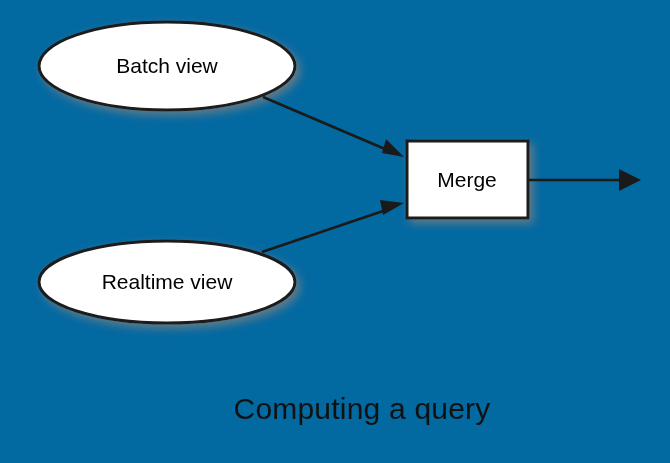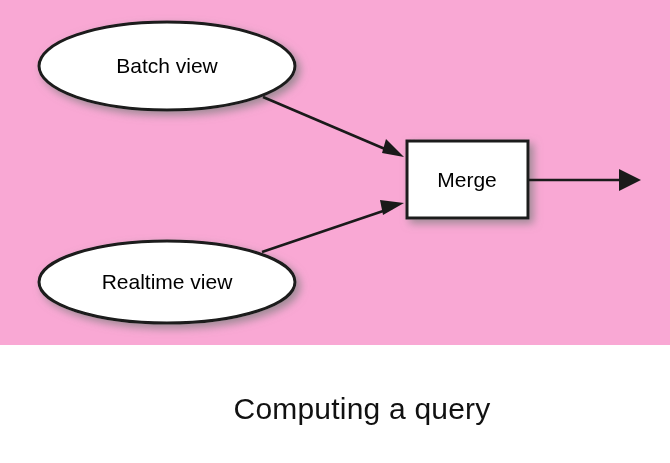--- a/index.html
+++ b/index.html
@@ -11,22 +11,22 @@
   body {
     width: 670px;
     height: 463px;
     overflow: hidden;
     font-family: "Liberation Sans", sans-serif;
     -webkit-font-smoothing: antialiased;
   }
   #canvas {
     position: relative;
     width: 670px;
-    height: 345px;
-    background: #f9a8d4;
+    height: 463px;
+    background: #0369a1;
   }
   #diagram-svg {
     position: absolute;
     left: 0;
     top: 0;
     width: 670px;
     height: 463px;
     display: block;
   }
   .node-label {

